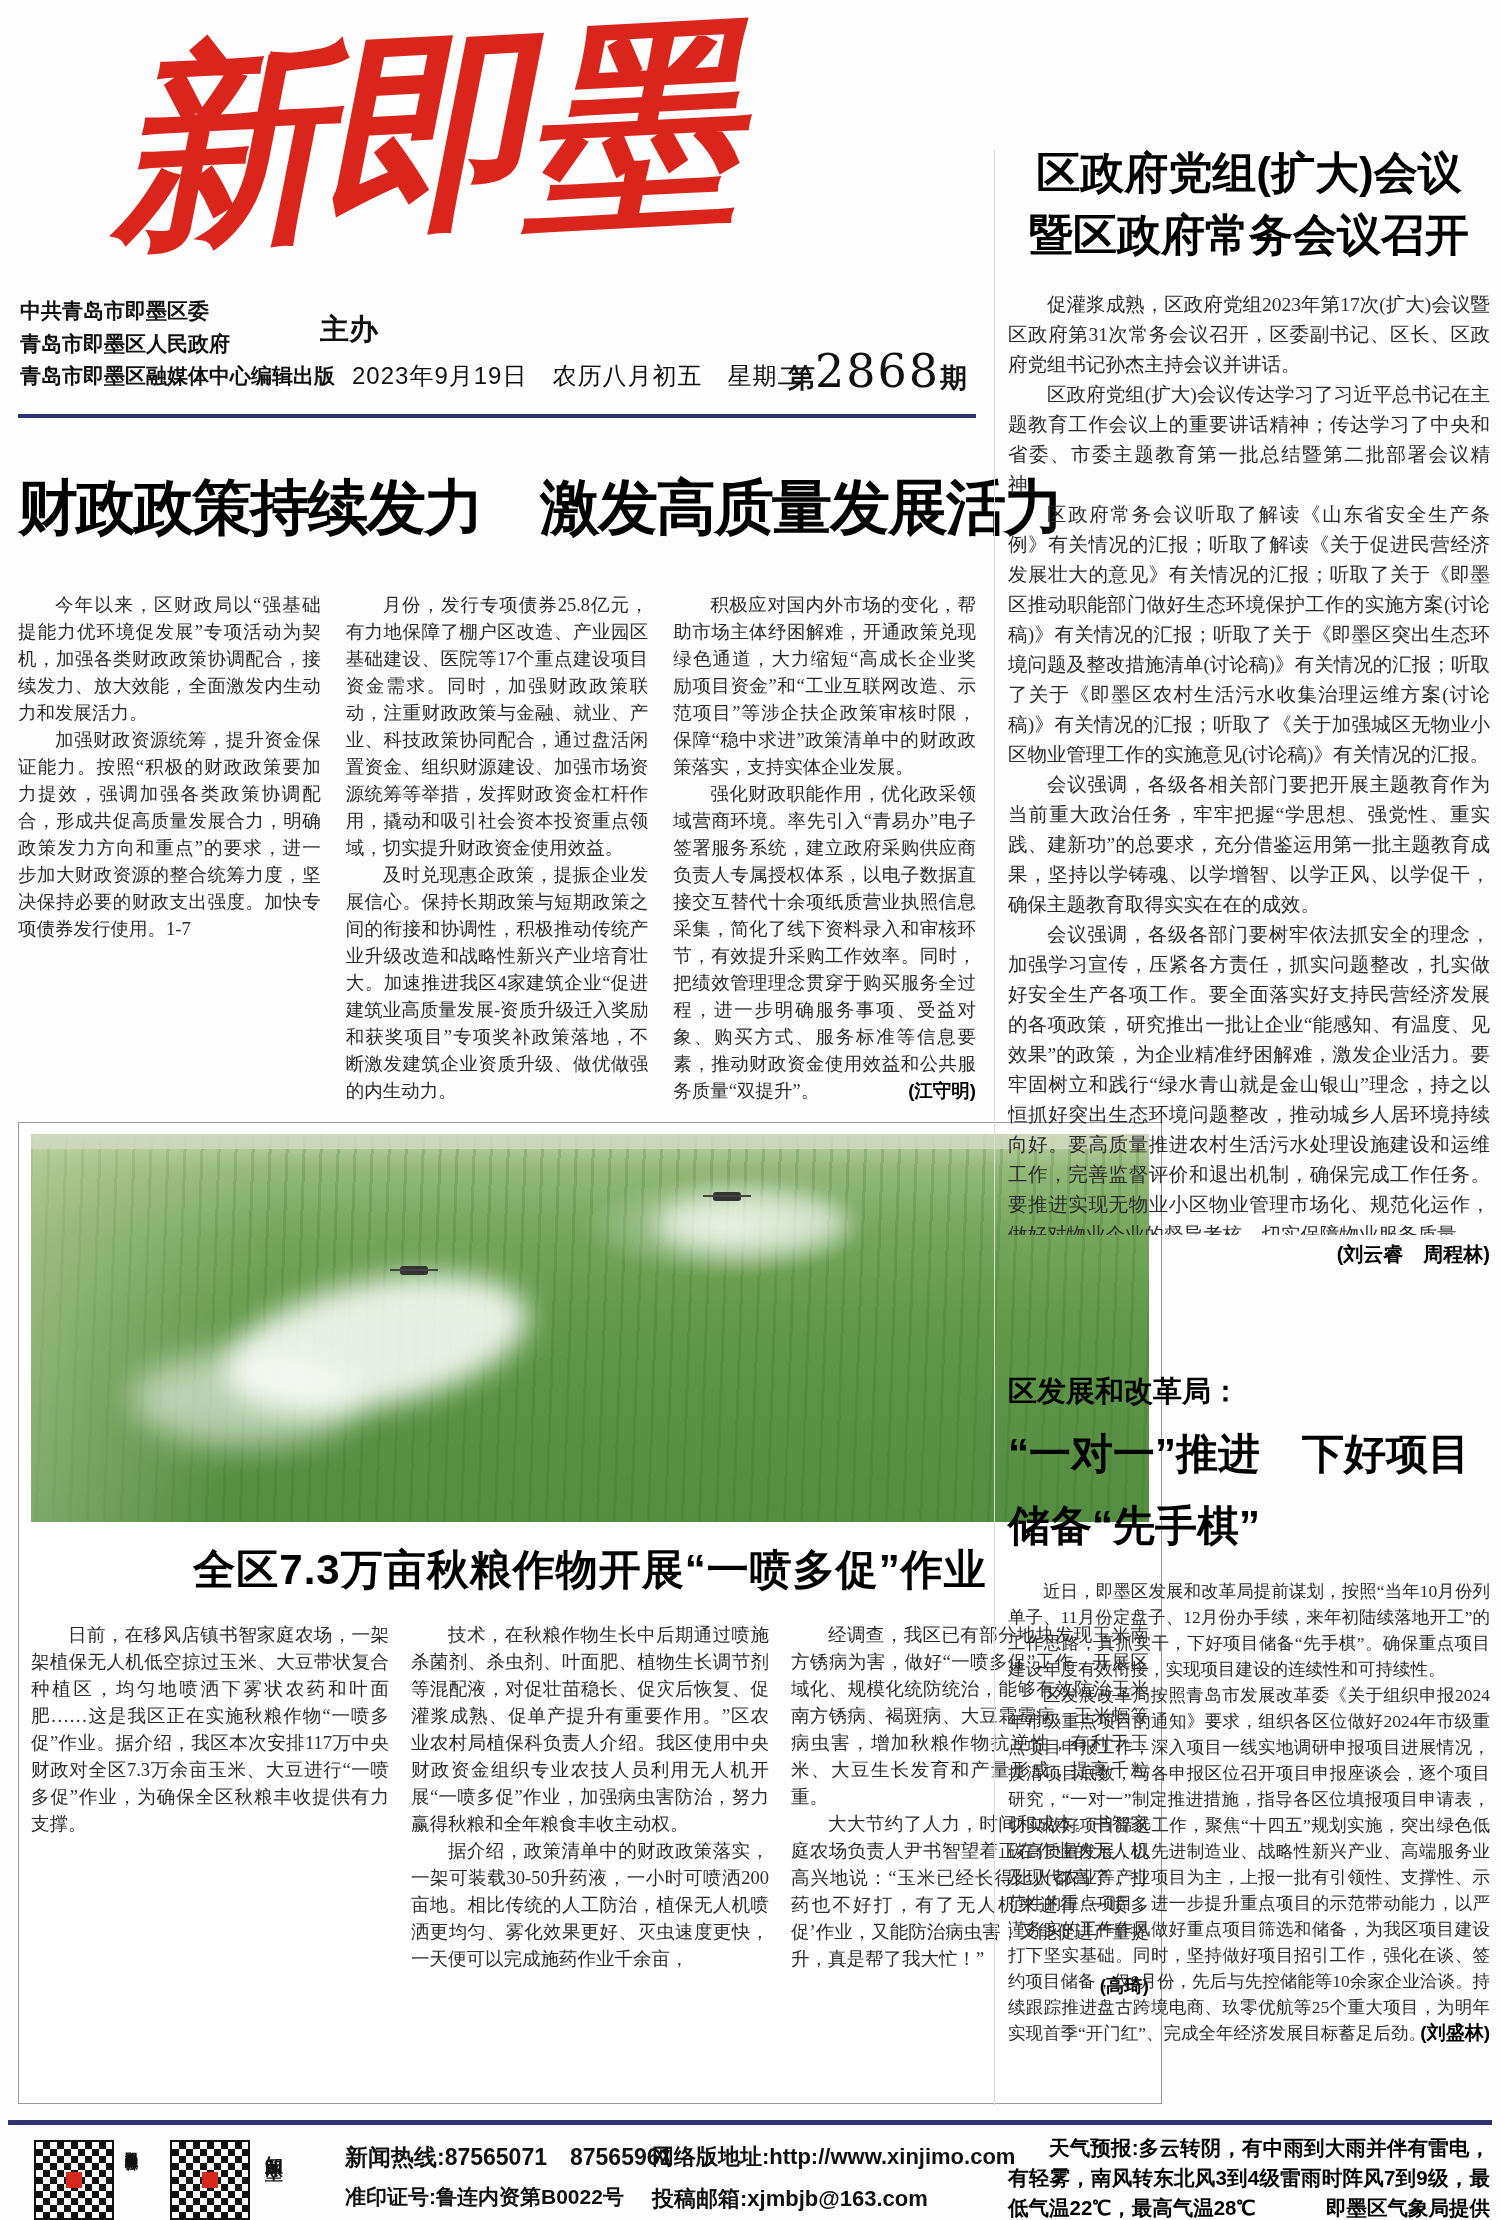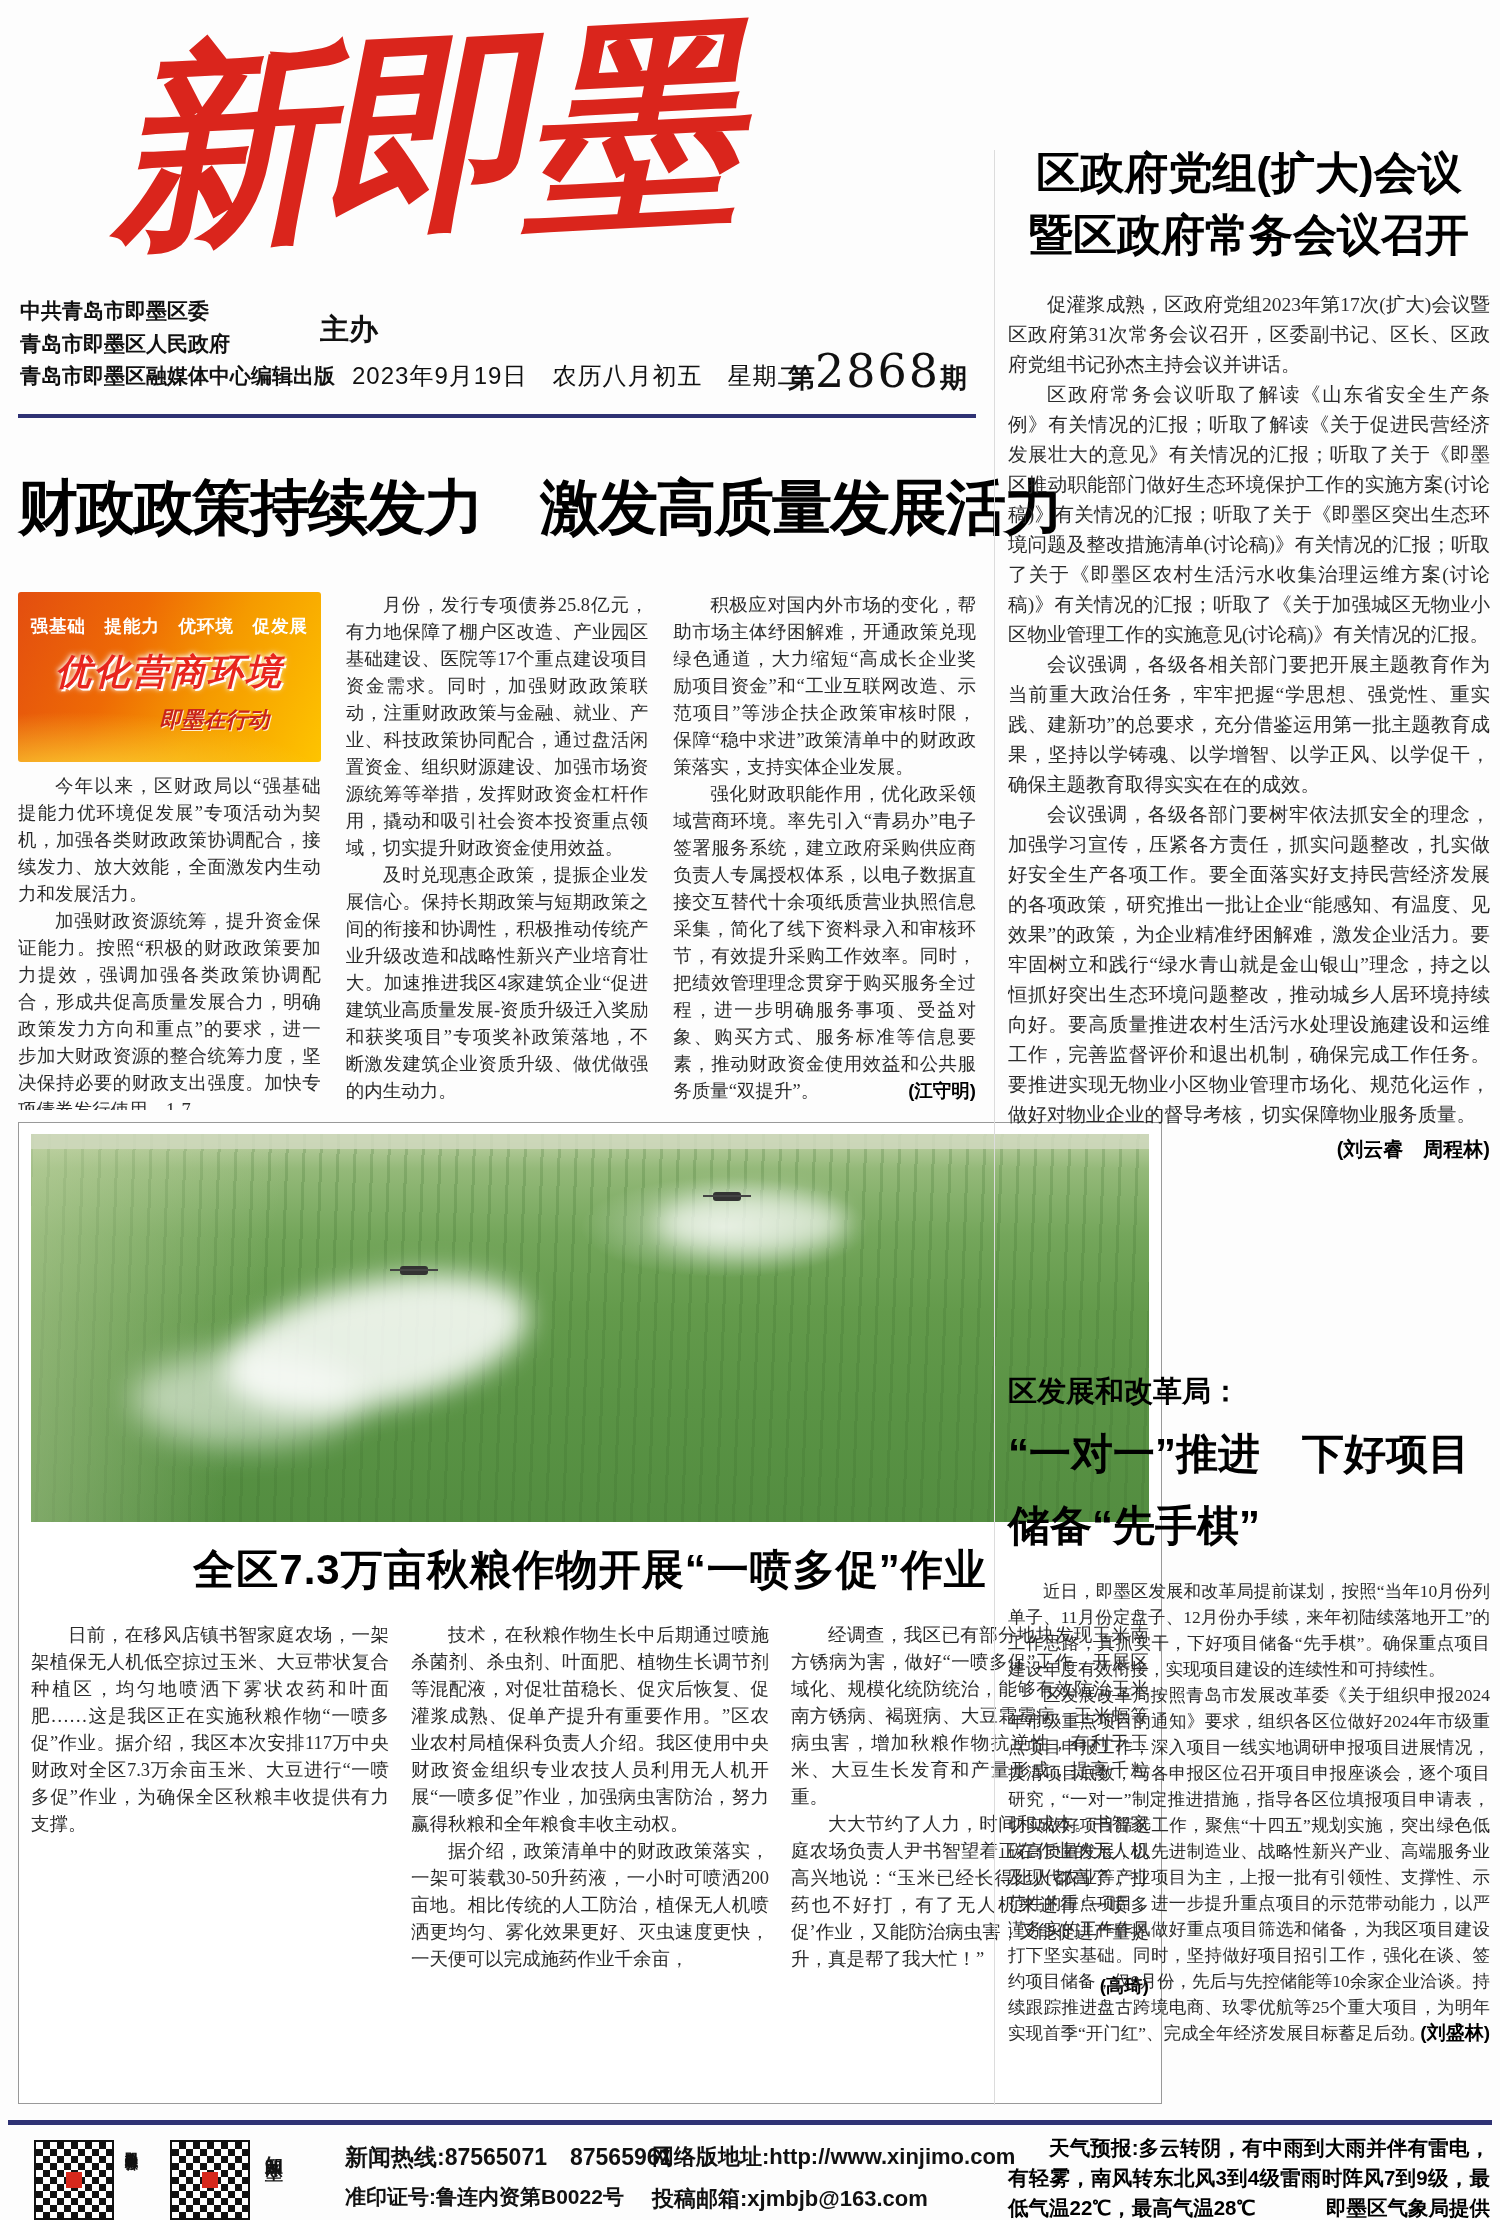--- a/index.html
+++ b/index.html
@@ -121,25 +121,20 @@
 
   <div class="dateline">2023年9月19日　农历八月初五　星期二</div>
   <div class="issue-block"><span>第</span><span class="num">2868</span><span>期</span></div>
 
   <div class="rule-top"></div>
 
   <div class="lead-headline">财政政策持续发力　激发高质量发展活力</div>
 
   <div class="lead-cols body-text">
     <div class="ncol">
-      <div class="promo">
-        <div class="promo-slogans">强基础　提能力　优环境　促发展</div>
-        <div class="promo-title">优化营商环境</div>
-        <div class="promo-subtitle">即墨在行动</div>
-      </div>
       <p>今年以来，区财政局以“强基础提能力优环境促发展”专项活动为契机，加强各类财政政策协调配合，接续发力、放大效能，全面激发内生动力和发展活力。</p>
       <p>加强财政资源统筹，提升资金保证能力。按照“积极的财政政策要加力提效，强调加强各类政策协调配合，形成共促高质量发展合力，明确政策发力方向和重点”的要求，进一步加大财政资源的整合统筹力度，坚决保持必要的财政支出强度。加快专项债券发行使用。1-7</p>
     </div>
     <div class="ncol">
       <p>月份，发行专项债券25.8亿元，有力地保障了棚户区改造、产业园区基础建设、医院等17个重点建设项目资金需求。同时，加强财政政策联动，注重财政政策与金融、就业、产业、科技政策协同配合，通过盘活闲置资金、组织财源建设、加强市场资源统筹等举措，发挥财政资金杠杆作用，撬动和吸引社会资本投资重点领域，切实提升财政资金使用效益。</p>
       <p>及时兑现惠企政策，提振企业发展信心。保持长期政策与短期政策之间的衔接和协调性，积极推动传统产业升级改造和战略性新兴产业培育壮大。加速推进我区4家建筑企业“促进建筑业高质量发展-资质升级迁入奖励和获奖项目”专项奖补政策落地，不断激发建筑企业资质升级、做优做强的内生动力。</p>
     </div>
     <div class="ncol">
       <p>积极应对国内外市场的变化，帮助市场主体纾困解难，开通政策兑现绿色通道，大力缩短“高成长企业奖励项目资金”和“工业互联网改造、示范项目”等涉企扶企政策审核时限，保障“稳中求进”政策清单中的财政政策落实，支持实体企业发展。</p>
       <p>强化财政职能作用，优化政采领域营商环境。率先引入“青易办”电子签署服务系统，建立政府采购供应商负责人专属授权体系，以电子数据直接交互替代十余项纸质营业执照信息采集，简化了线下资料录入和审核环节，有效提升采购工作效率。同时，把绩效管理理念贯穿于购买服务全过程，进一步明确服务事项、受益对象、购买方式、服务标准等信息要素，推动财政资金使用效益和公共服务质量“双提升”。</p>
@@ -173,20 +168,21 @@
     </div>
   </div>
 
   <div class="divider-v"></div>
 
   <div class="right-article-1">
     <div class="r-headline">区政府党组(扩大)会议</div>
     <div class="r-headline">暨区政府常务会议召开</div>
     <div class="r1-paras">
       <p>促灌浆成熟，区政府党组2023年第17次(扩大)会议暨区政府第31次常务会议召开，区委副书记、区长、区政府党组书记孙杰主持会议并讲话。</p>
+      <p>区政府党组(扩大)会议传达学习了习近平总书记在主题教育工作会议上的重要讲话精神；传达学习了中央和省委、市委主题教育第一批总结暨第二批部署会议精神。</p>
       <p>区政府常务会议听取了解读《山东省安全生产条例》有关情况的汇报；听取了解读《关于促进民营经济发展壮大的意见》有关情况的汇报；听取了关于《即墨区推动职能部门做好生态环境保护工作的实施方案(讨论稿)》有关情况的汇报；听取了关于《即墨区突出生态环境问题及整改措施清单(讨论稿)》有关情况的汇报；听取了关于《即墨区农村生活污水收集治理运维方案(讨论稿)》有关情况的汇报；听取了《关于加强城区无物业小区物业管理工作的实施意见(讨论稿)》有关情况的汇报。</p>
       <p>会议强调，各级各相关部门要把开展主题教育作为当前重大政治任务，牢牢把握“学思想、强党性、重实践、建新功”的总要求，充分借鉴运用第一批主题教育成果，坚持以学铸魂、以学增智、以学正风、以学促干，确保主题教育取得实实在在的成效。</p>
       <p>会议强调，各级各部门要树牢依法抓安全的理念，加强学习宣传，压紧各方责任，抓实问题整改，扎实做好安全生产各项工作。要全面落实好支持民营经济发展的各项政策，研究推出一批让企业“能感知、有温度、见效果”的政策，为企业精准纾困解难，激发企业活力。要牢固树立和践行“绿水青山就是金山银山”理念，持之以恒抓好突出生态环境问题整改，推动城乡人居环境持续向好。要高质量推进农村生活污水处理设施建设和运维工作，完善监督评价和退出机制，确保完成工作任务。要推进实现无物业小区物业管理市场化、规范化运作，做好对物业企业的督导考核，切实保障物业服务质量。</p>
     </div>
     <div class="byline r1-byline">(刘云睿　周程林)</div>
   </div>
 
   <div class="right-article-2">
     <div class="kicker">区发展和改革局：</div>
     <div class="r2-headline">“一对一”推进　下好项目</div>

